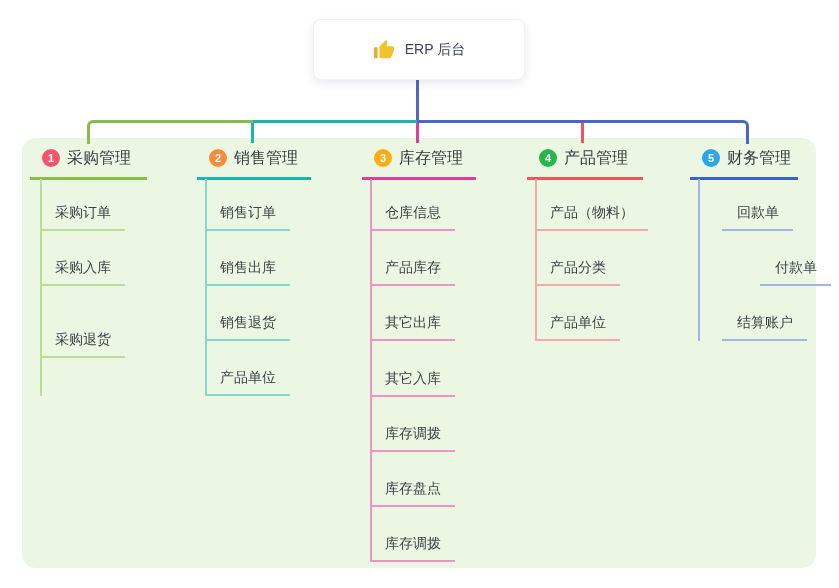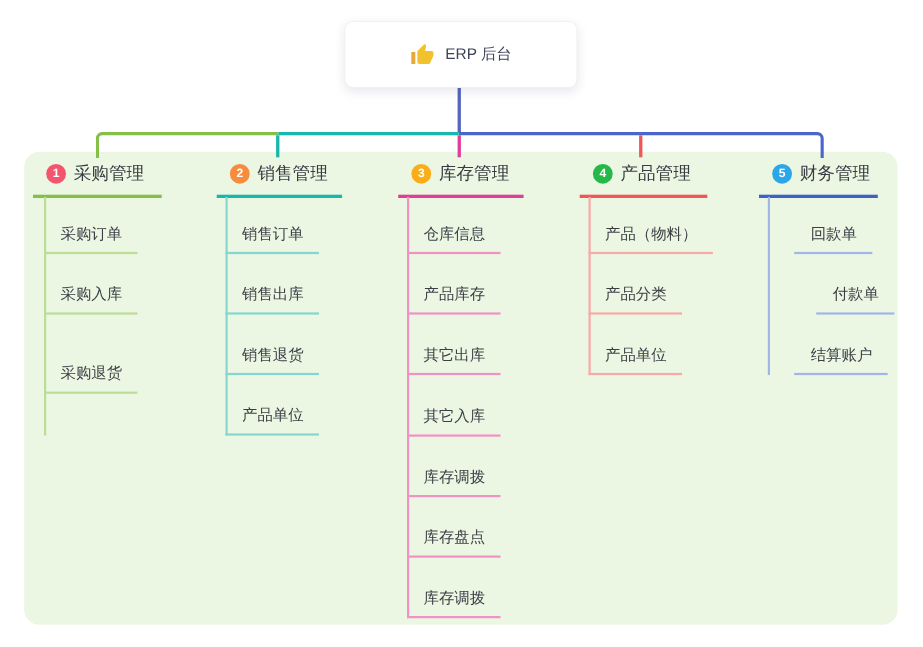--- a/index.html
+++ b/index.html
@@ -114,16 +114,16 @@
   <div class="sub c4-sub" style="left:535px;top:202px;">产品（物料）</div>
   <div class="sub c4-sub" style="left:535px;top:257px;">产品分类</div>
   <div class="sub c4-sub" style="left:535px;top:312px;">产品单位</div>
 
   <div class="topic c5-bd" style="left:690px;width:108px;">
     <span class="badge" style="background:#2ba6e8;">5</span>
     <span>财务管理</span>
   </div>
   <div class="subvline c5-subline" style="left:698px;top:179px;height:162px;"></div>
   <div class="sub c5-sub" style="left:698px;top:202px;">回款单</div>
-  <div class="sub c5-sub" style="left:718px;top:257px;">付款单</div>
+  <div class="sub c5-sub" style="left:736px;top:257px;">付款单</div>
   <div class="sub c5-sub" style="left:698px;top:312px;">结算账户</div>
 
 </div>
 
 </body></html>

